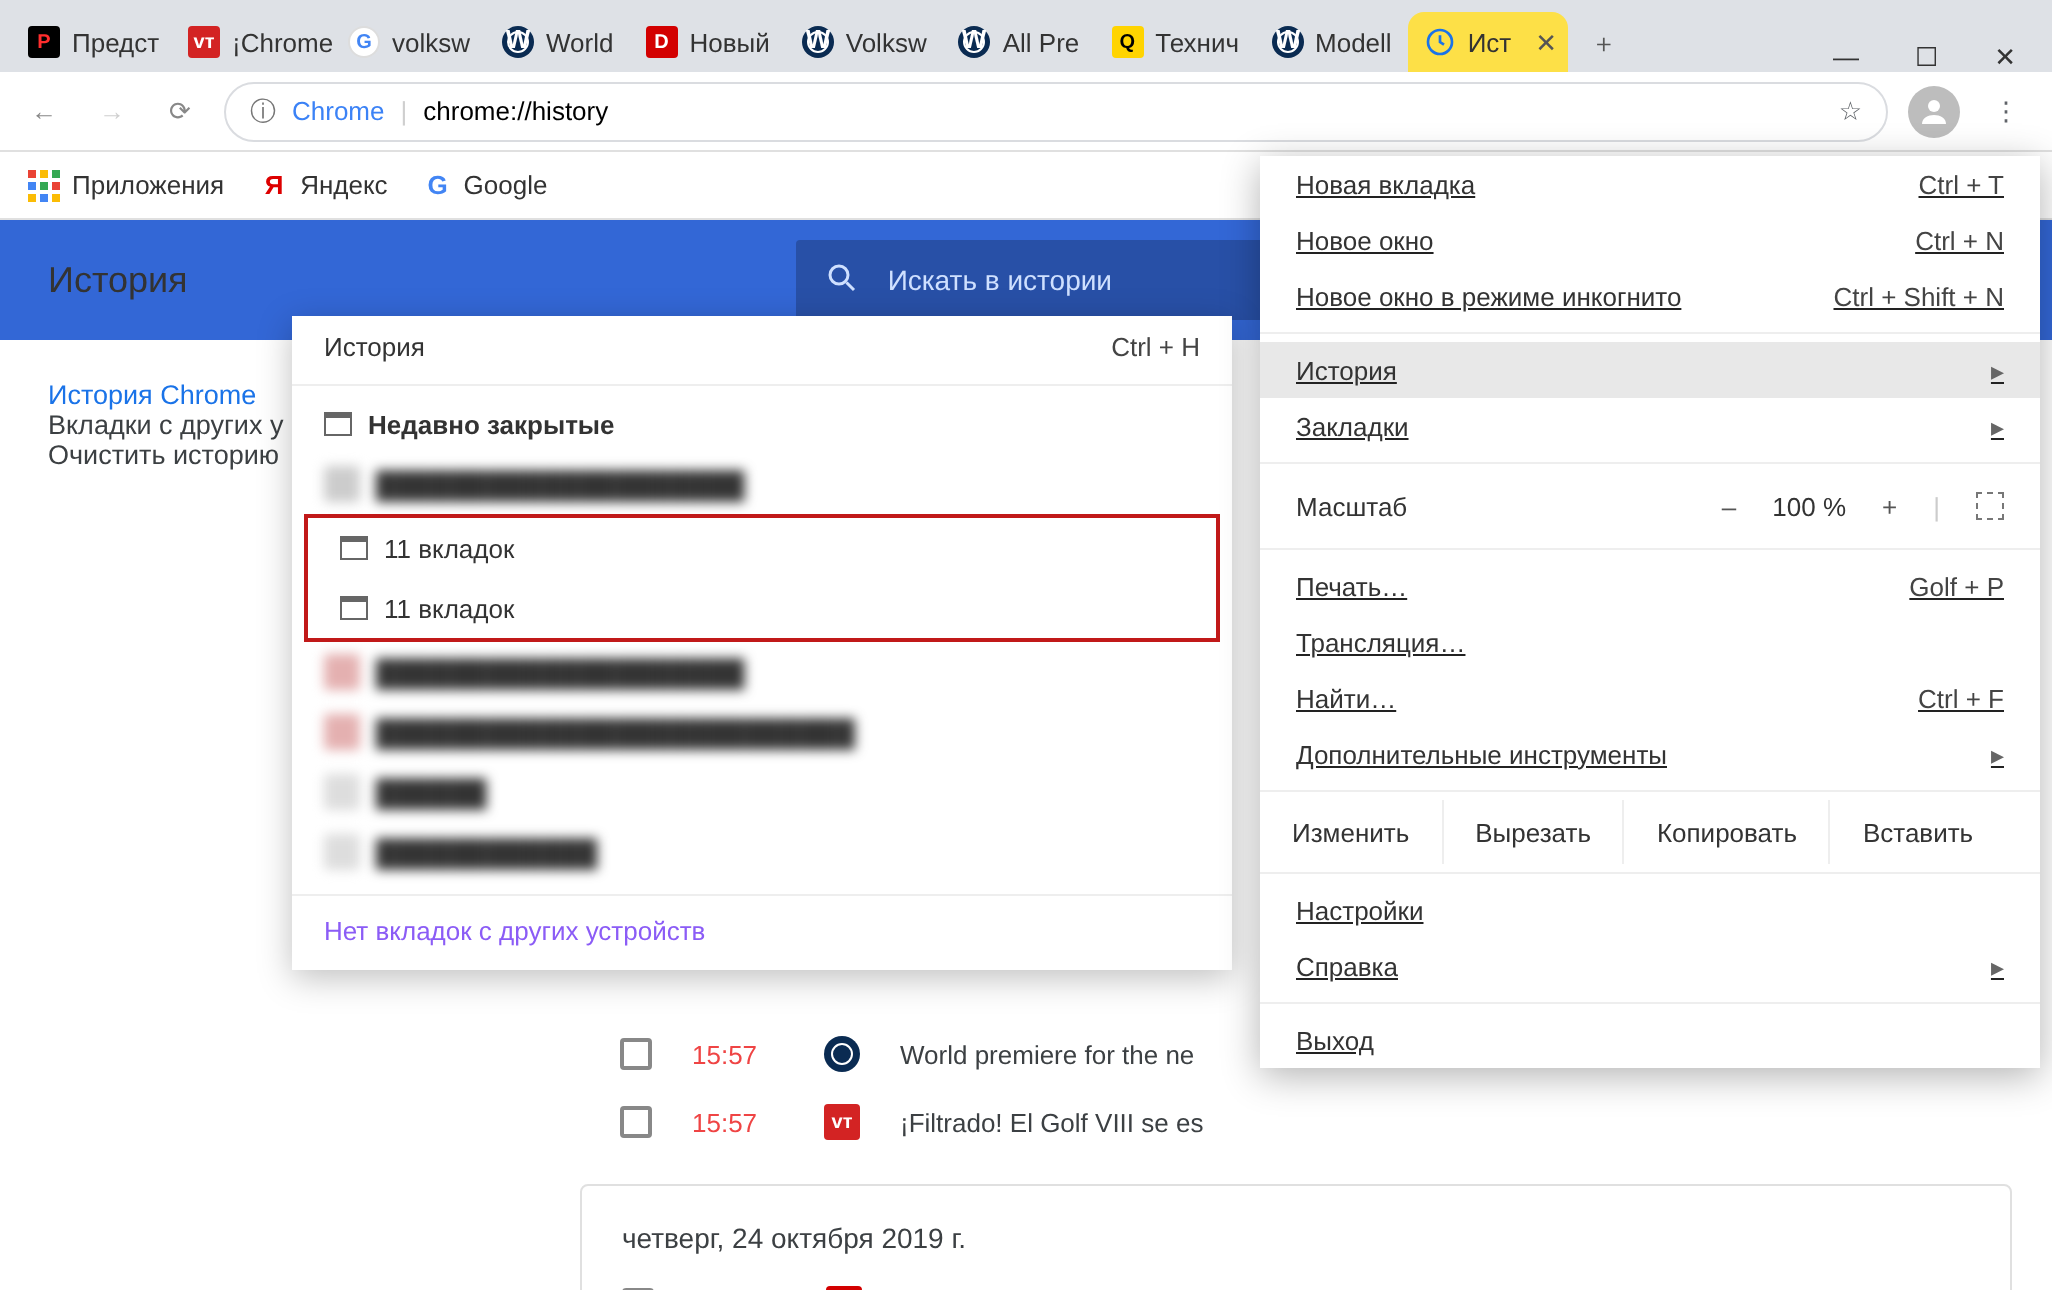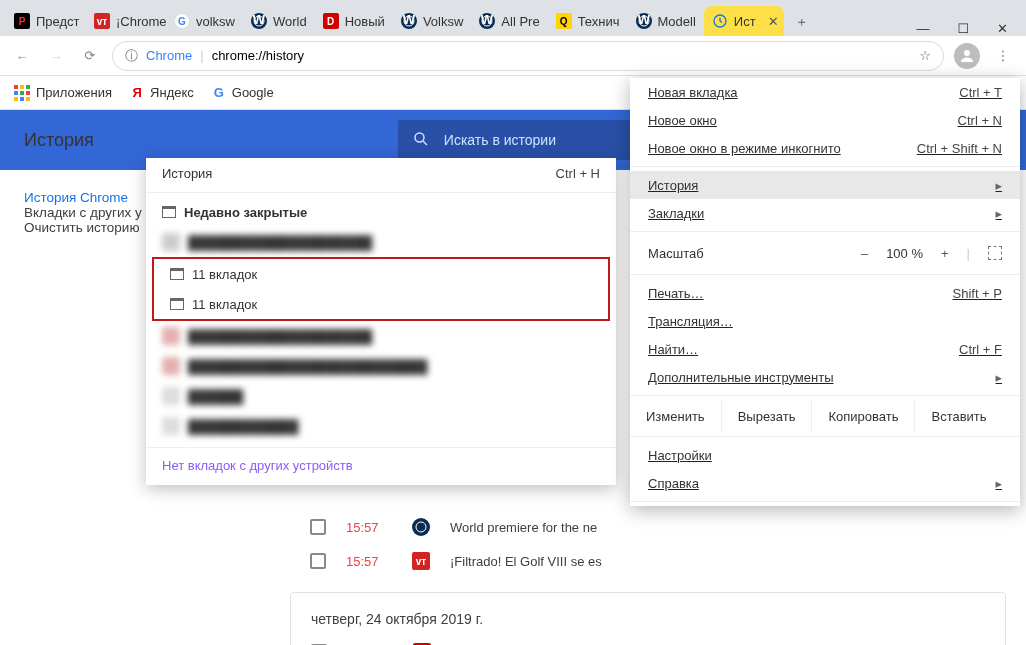--- a/index.html
+++ b/index.html
@@ -320,21 +320,21 @@
         <span class="d">–</span>
         <span>100 %</span>
         <span class="d">+</span>
         <span style="color:#ccc">|</span>
         <span class="fullico"></span>
       </div>
     </div>
     <hr>
     <div class="mi">
         <span>Печать…</span>
-        <span class="sc">Shift + P</span>
+        <span class="sc">Golf + P</span>
       </div>
     <div class="mi">
         <span>Трансляция…</span>
       </div>
     <div class="mi">
         <span>Найти…</span>
         <span class="sc">Ctrl + F</span>
       </div>
     <div class="mi">
         <span>Дополнительные инструменты</span>
@@ -349,15 +349,18 @@
     </div>
     <hr>
     <div class="mi">
         <span>Настройки</span>
       </div>
     <div class="mi">
         <span>Справка</span>
         <span class="arrow">▸</span>
       </div>
     <hr>
+    <div class="mi">
+        <span>Выход</span>
+      </div>
   </div>
 
 </div>
 
 </body></html>

